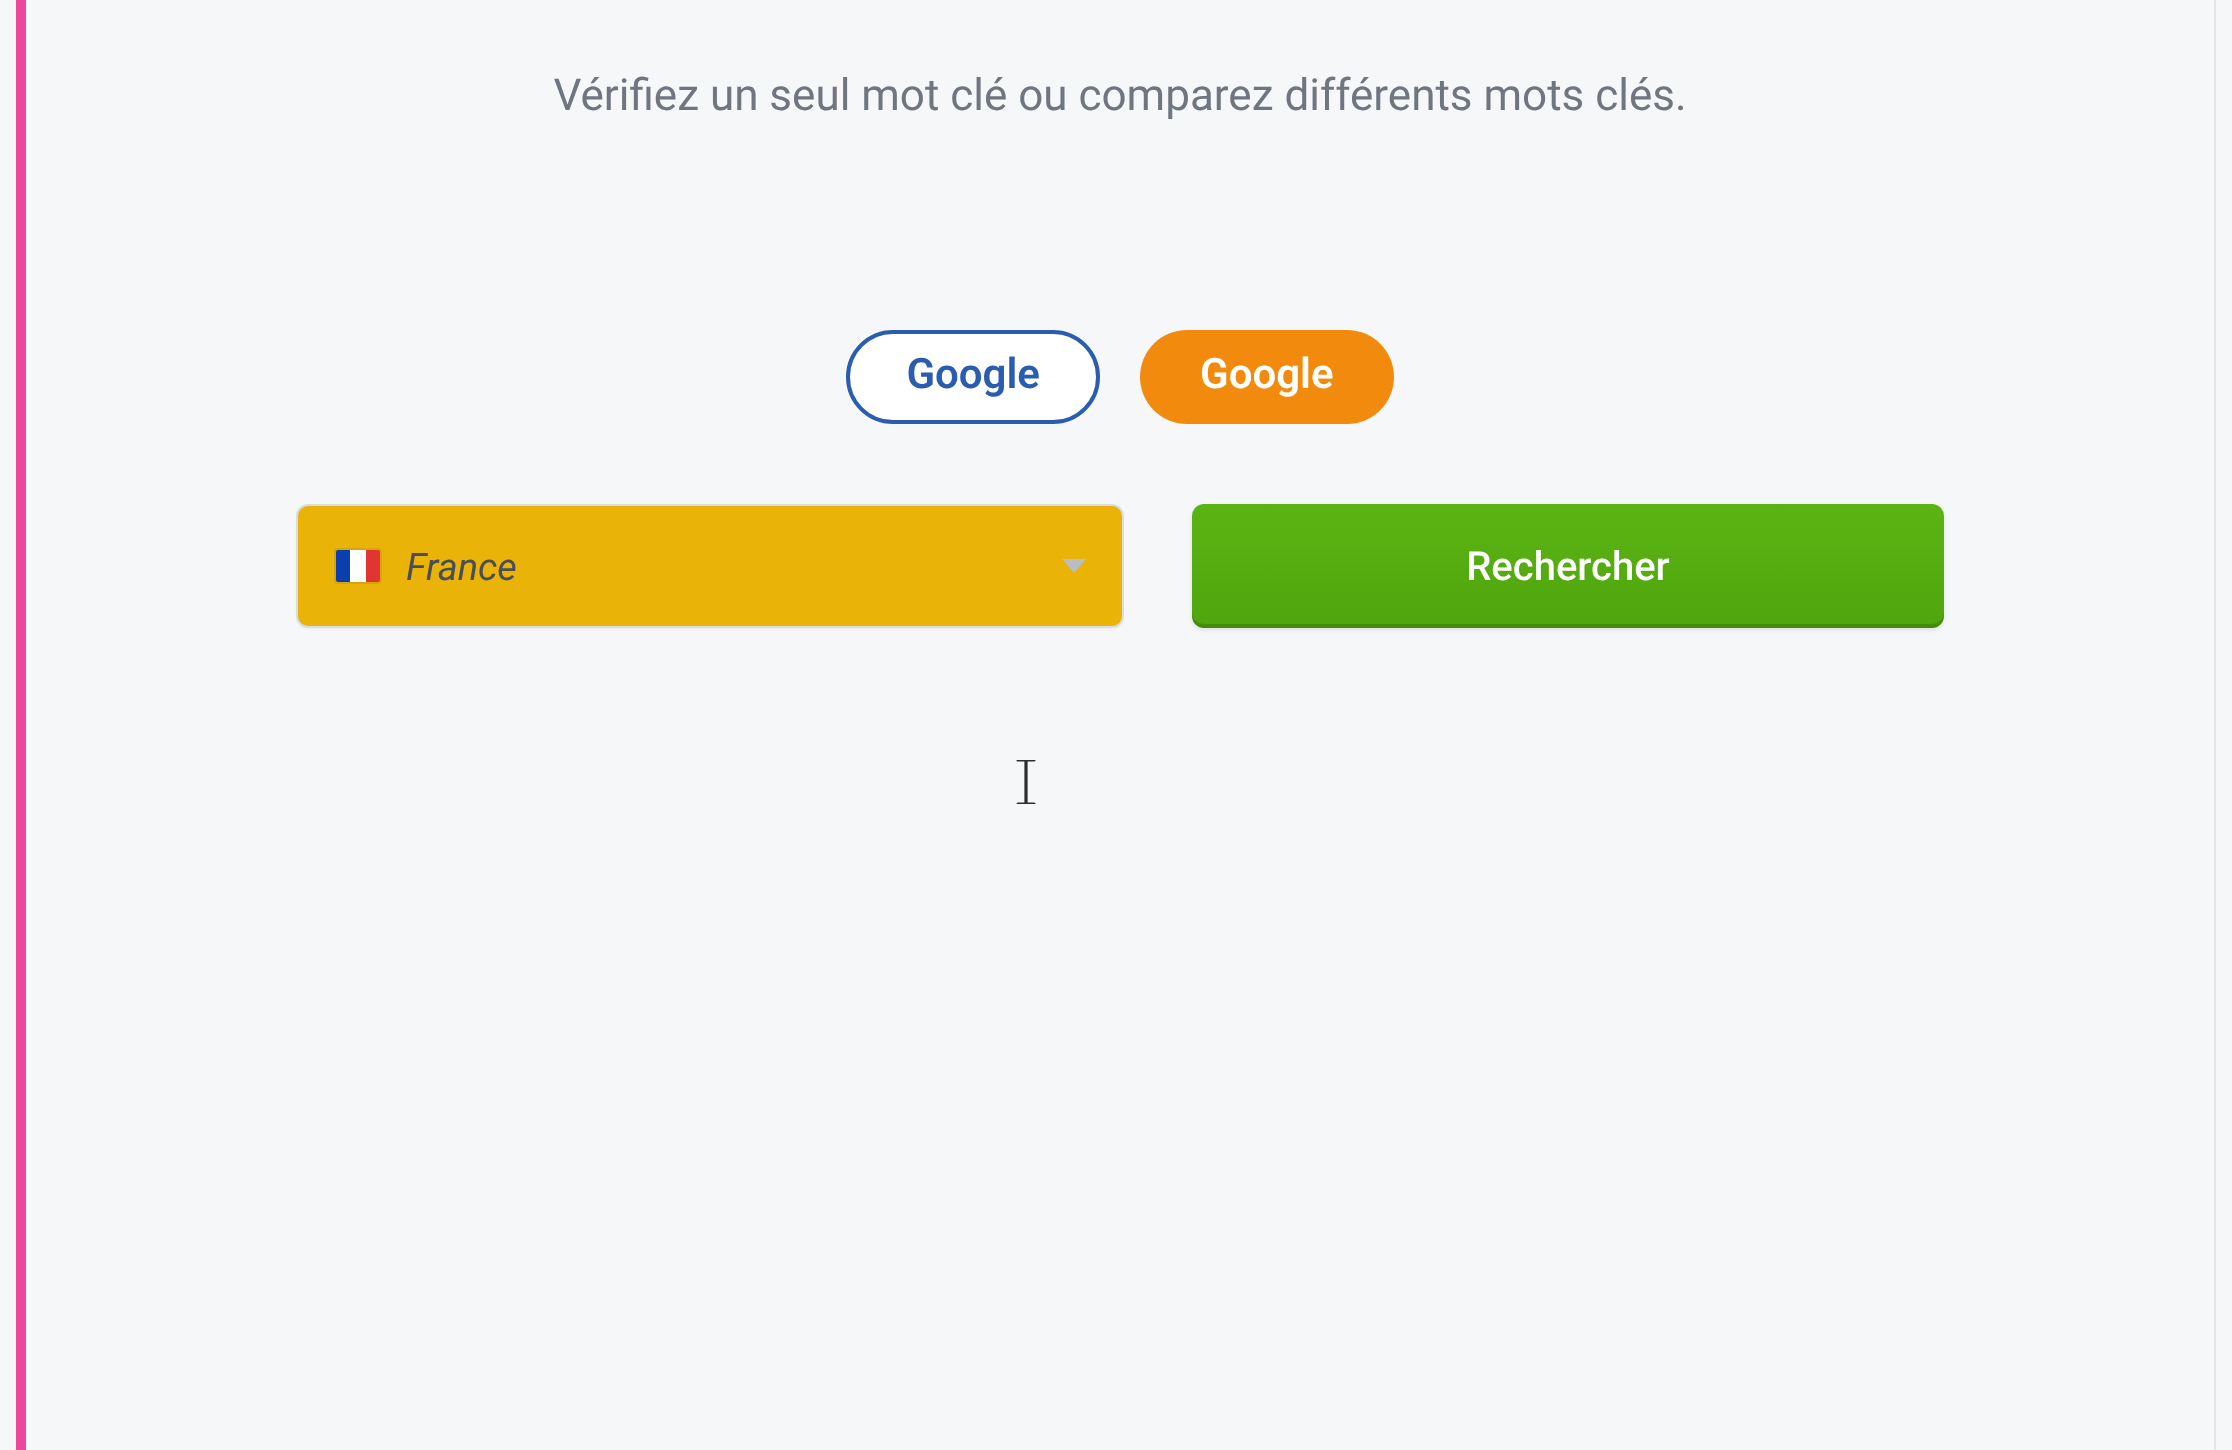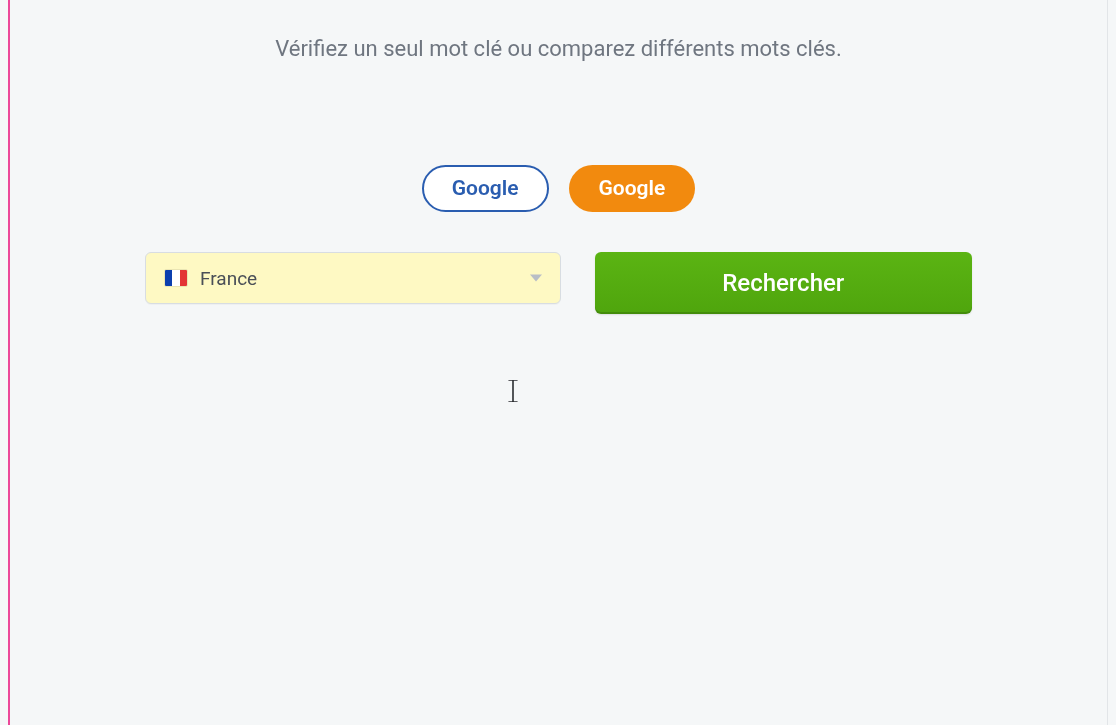--- a/index.html
+++ b/index.html
@@ -8,21 +8,21 @@
       padding: 0;
     }
     body {
       font-family: -apple-system, BlinkMacSystemFont, "Segoe UI", Roboto, "Helvetica Neue", Arial, sans-serif;
       background: #f5f7f8;
       width: 1116px;
       height: 725px;
       overflow: hidden;
     }
     .outer-frame {
-      border-left: 2px solid #ec4899;
+      border-left: 5px solid #ec4899;
       border-right: 1px solid #e2e5e8;
       margin: 0 8px;
       height: 100%;
       background: #f5f7f8;
     }
     .header-text {
       text-align: center;
       color: #6f7680;
       font-size: 22px;
       padding-top: 36px;
@@ -131,28 +131,29 @@
     }
     .action-row {
       display: flex;
       gap: 34px;
       margin: 40px 135px 0 135px;
     }
     .country-select {
       flex: 1;
       display: flex;
       align-items: center;
-      background: #fef9c3;
+      background: #eab308;
       border: 1px solid #d8dde2;
       border-radius: 6px;
       padding: 0 18px;
-      height: 52px;
+      height: 62px;
       cursor: pointer;
       position: relative;
       box-shadow: 0 1px 1px rgba(0,0,0,0.03);
+      font-style: italic;
     }
     .flag-fr {
       display: inline-flex;
       width: 24px;
       height: 18px;
       border-radius: 2px;
       overflow: hidden;
       border: 0.5px solid rgba(0,0,0,0.08);
     }
     .flag-fr .stripe { flex: 1; }
@@ -175,21 +176,21 @@
       border-right: 6px solid transparent;
       border-top: 7px solid #b9bec6;
     }
     .search-btn {
       flex: 1;
       height: 62px;
       border: none;
       border-radius: 6px;
       background: linear-gradient(#5bb413, #4fa50d);
       color: #fff;
-      font-size: 24px;
+      font-size: 20px;
       font-weight: 500;
       cursor: pointer;
       font-family: inherit;
       box-shadow: inset 0 -2px 0 rgba(0,0,0,0.15), 0 1px 2px rgba(0,0,0,0.1);
     }
     .text-cursor {
       position: absolute;
       left: 505px;
       top: 380px;
       width: 16px;

